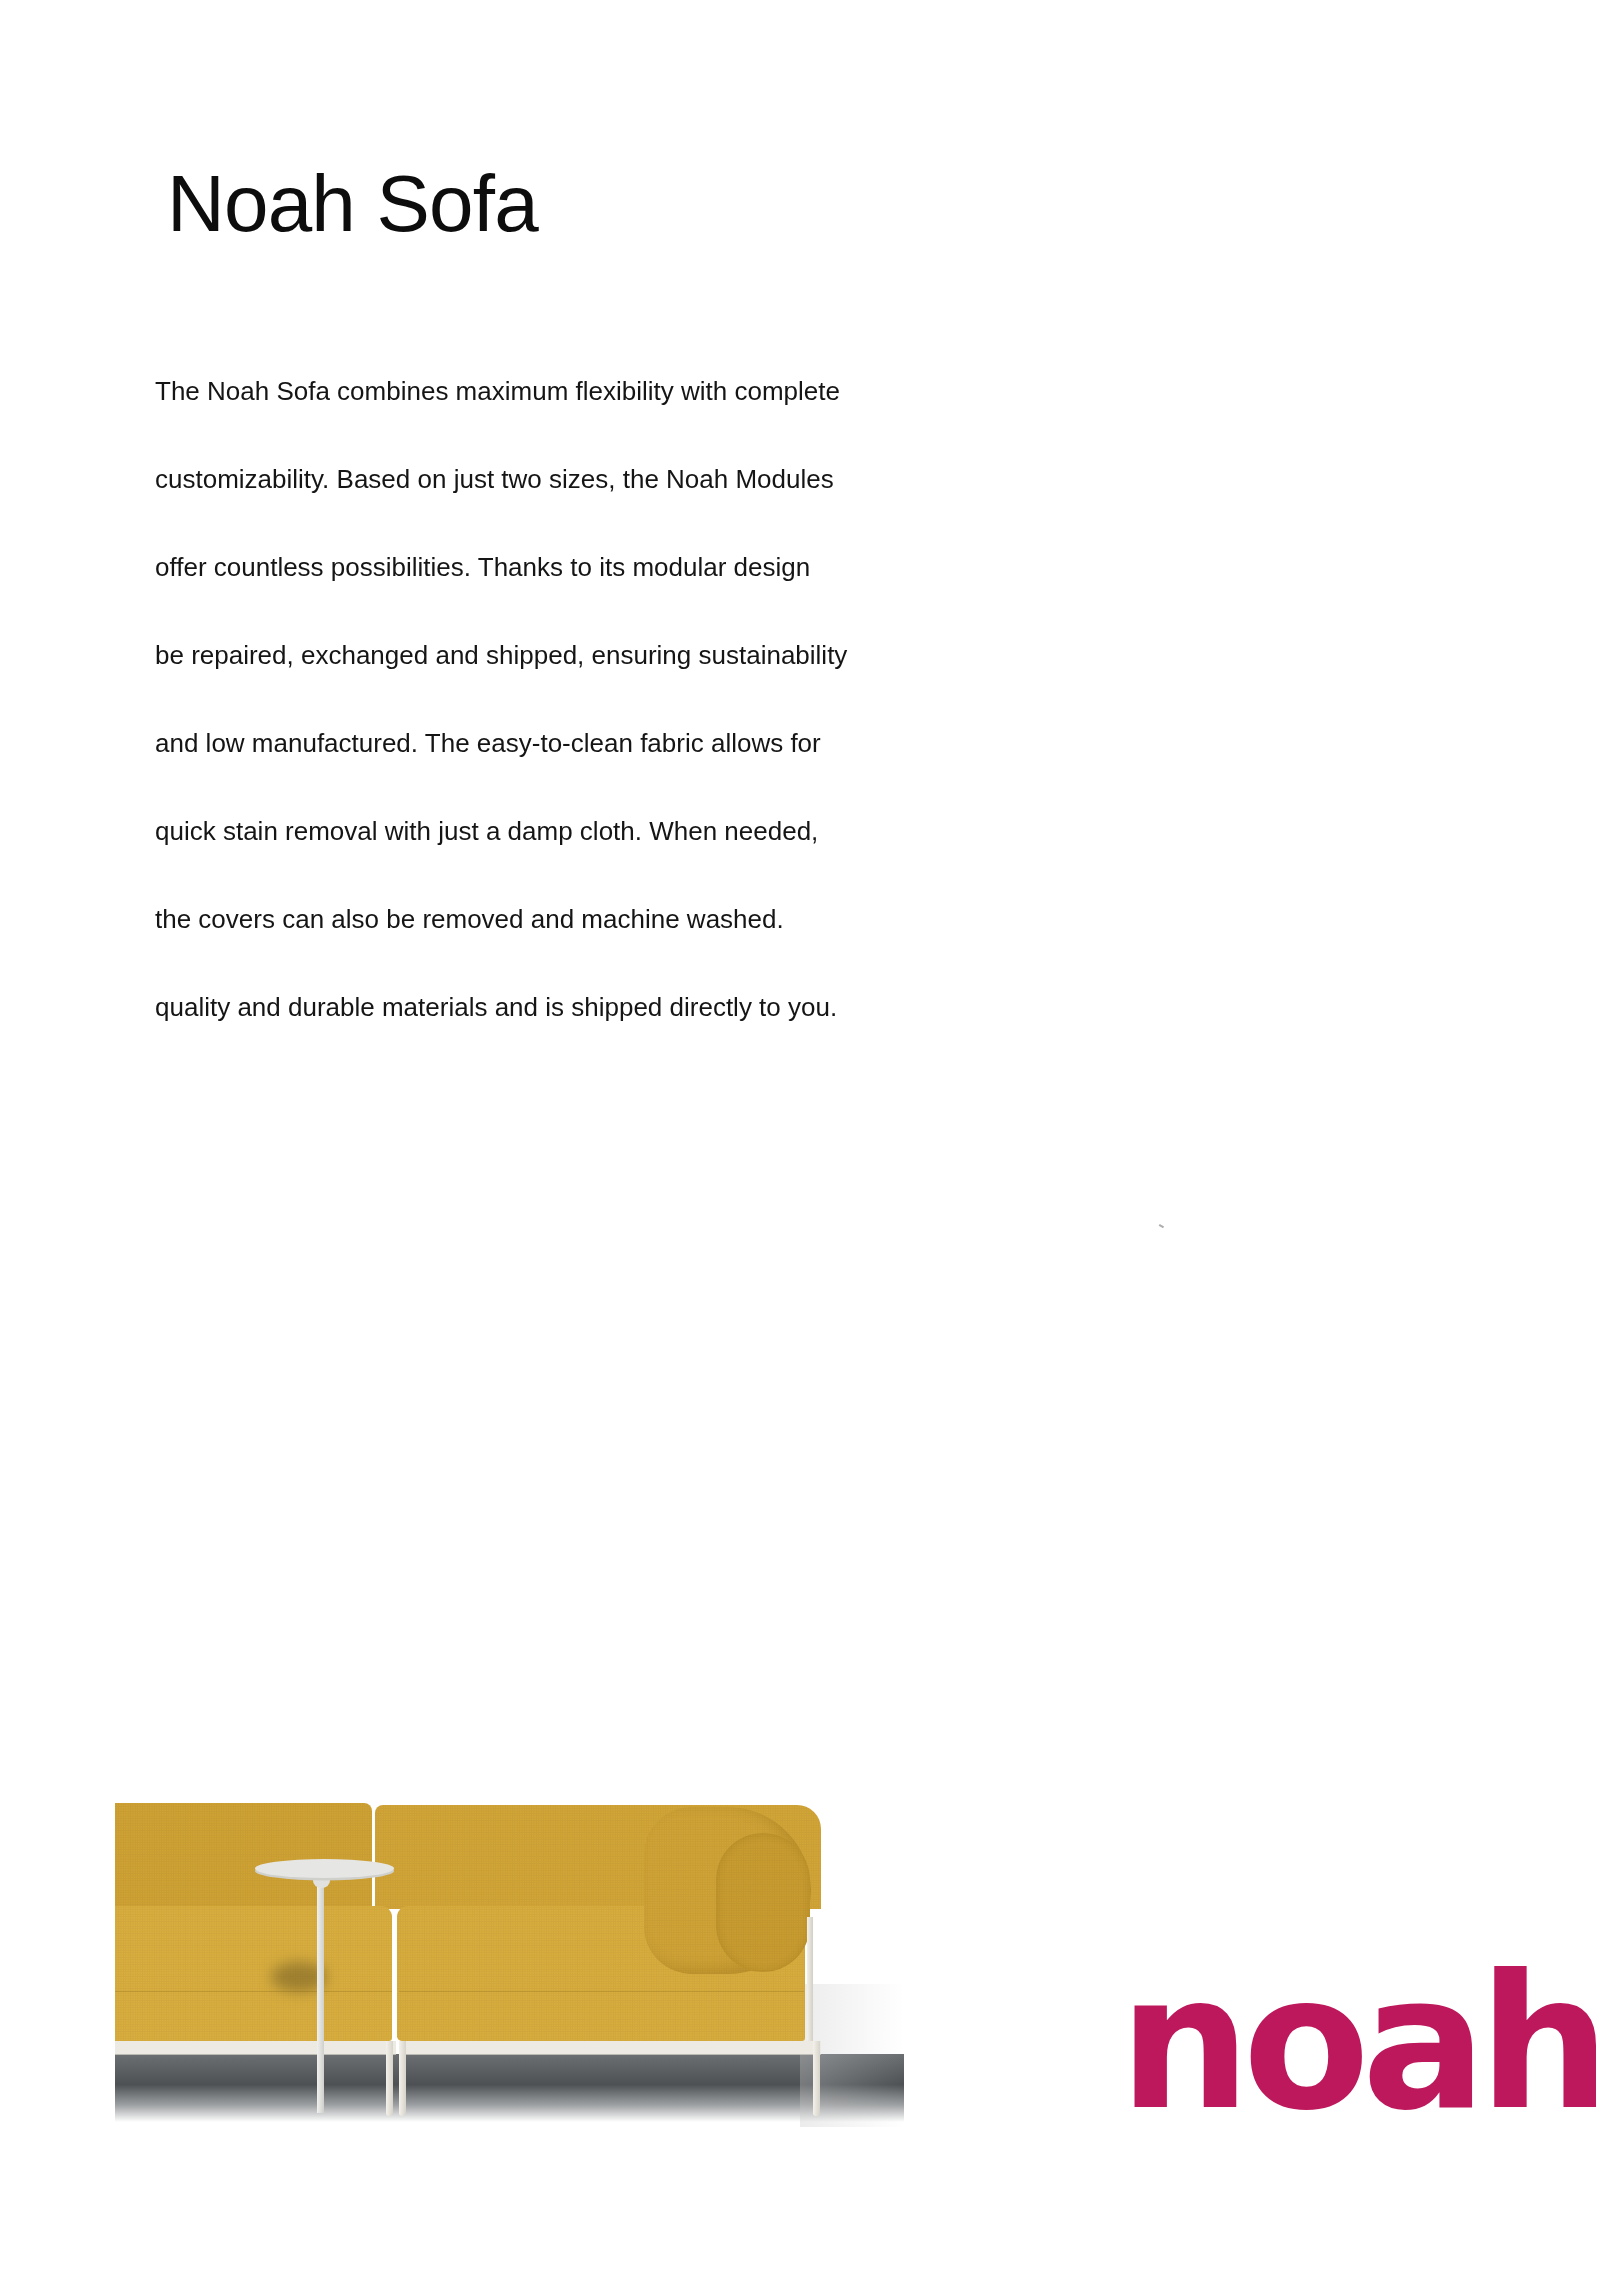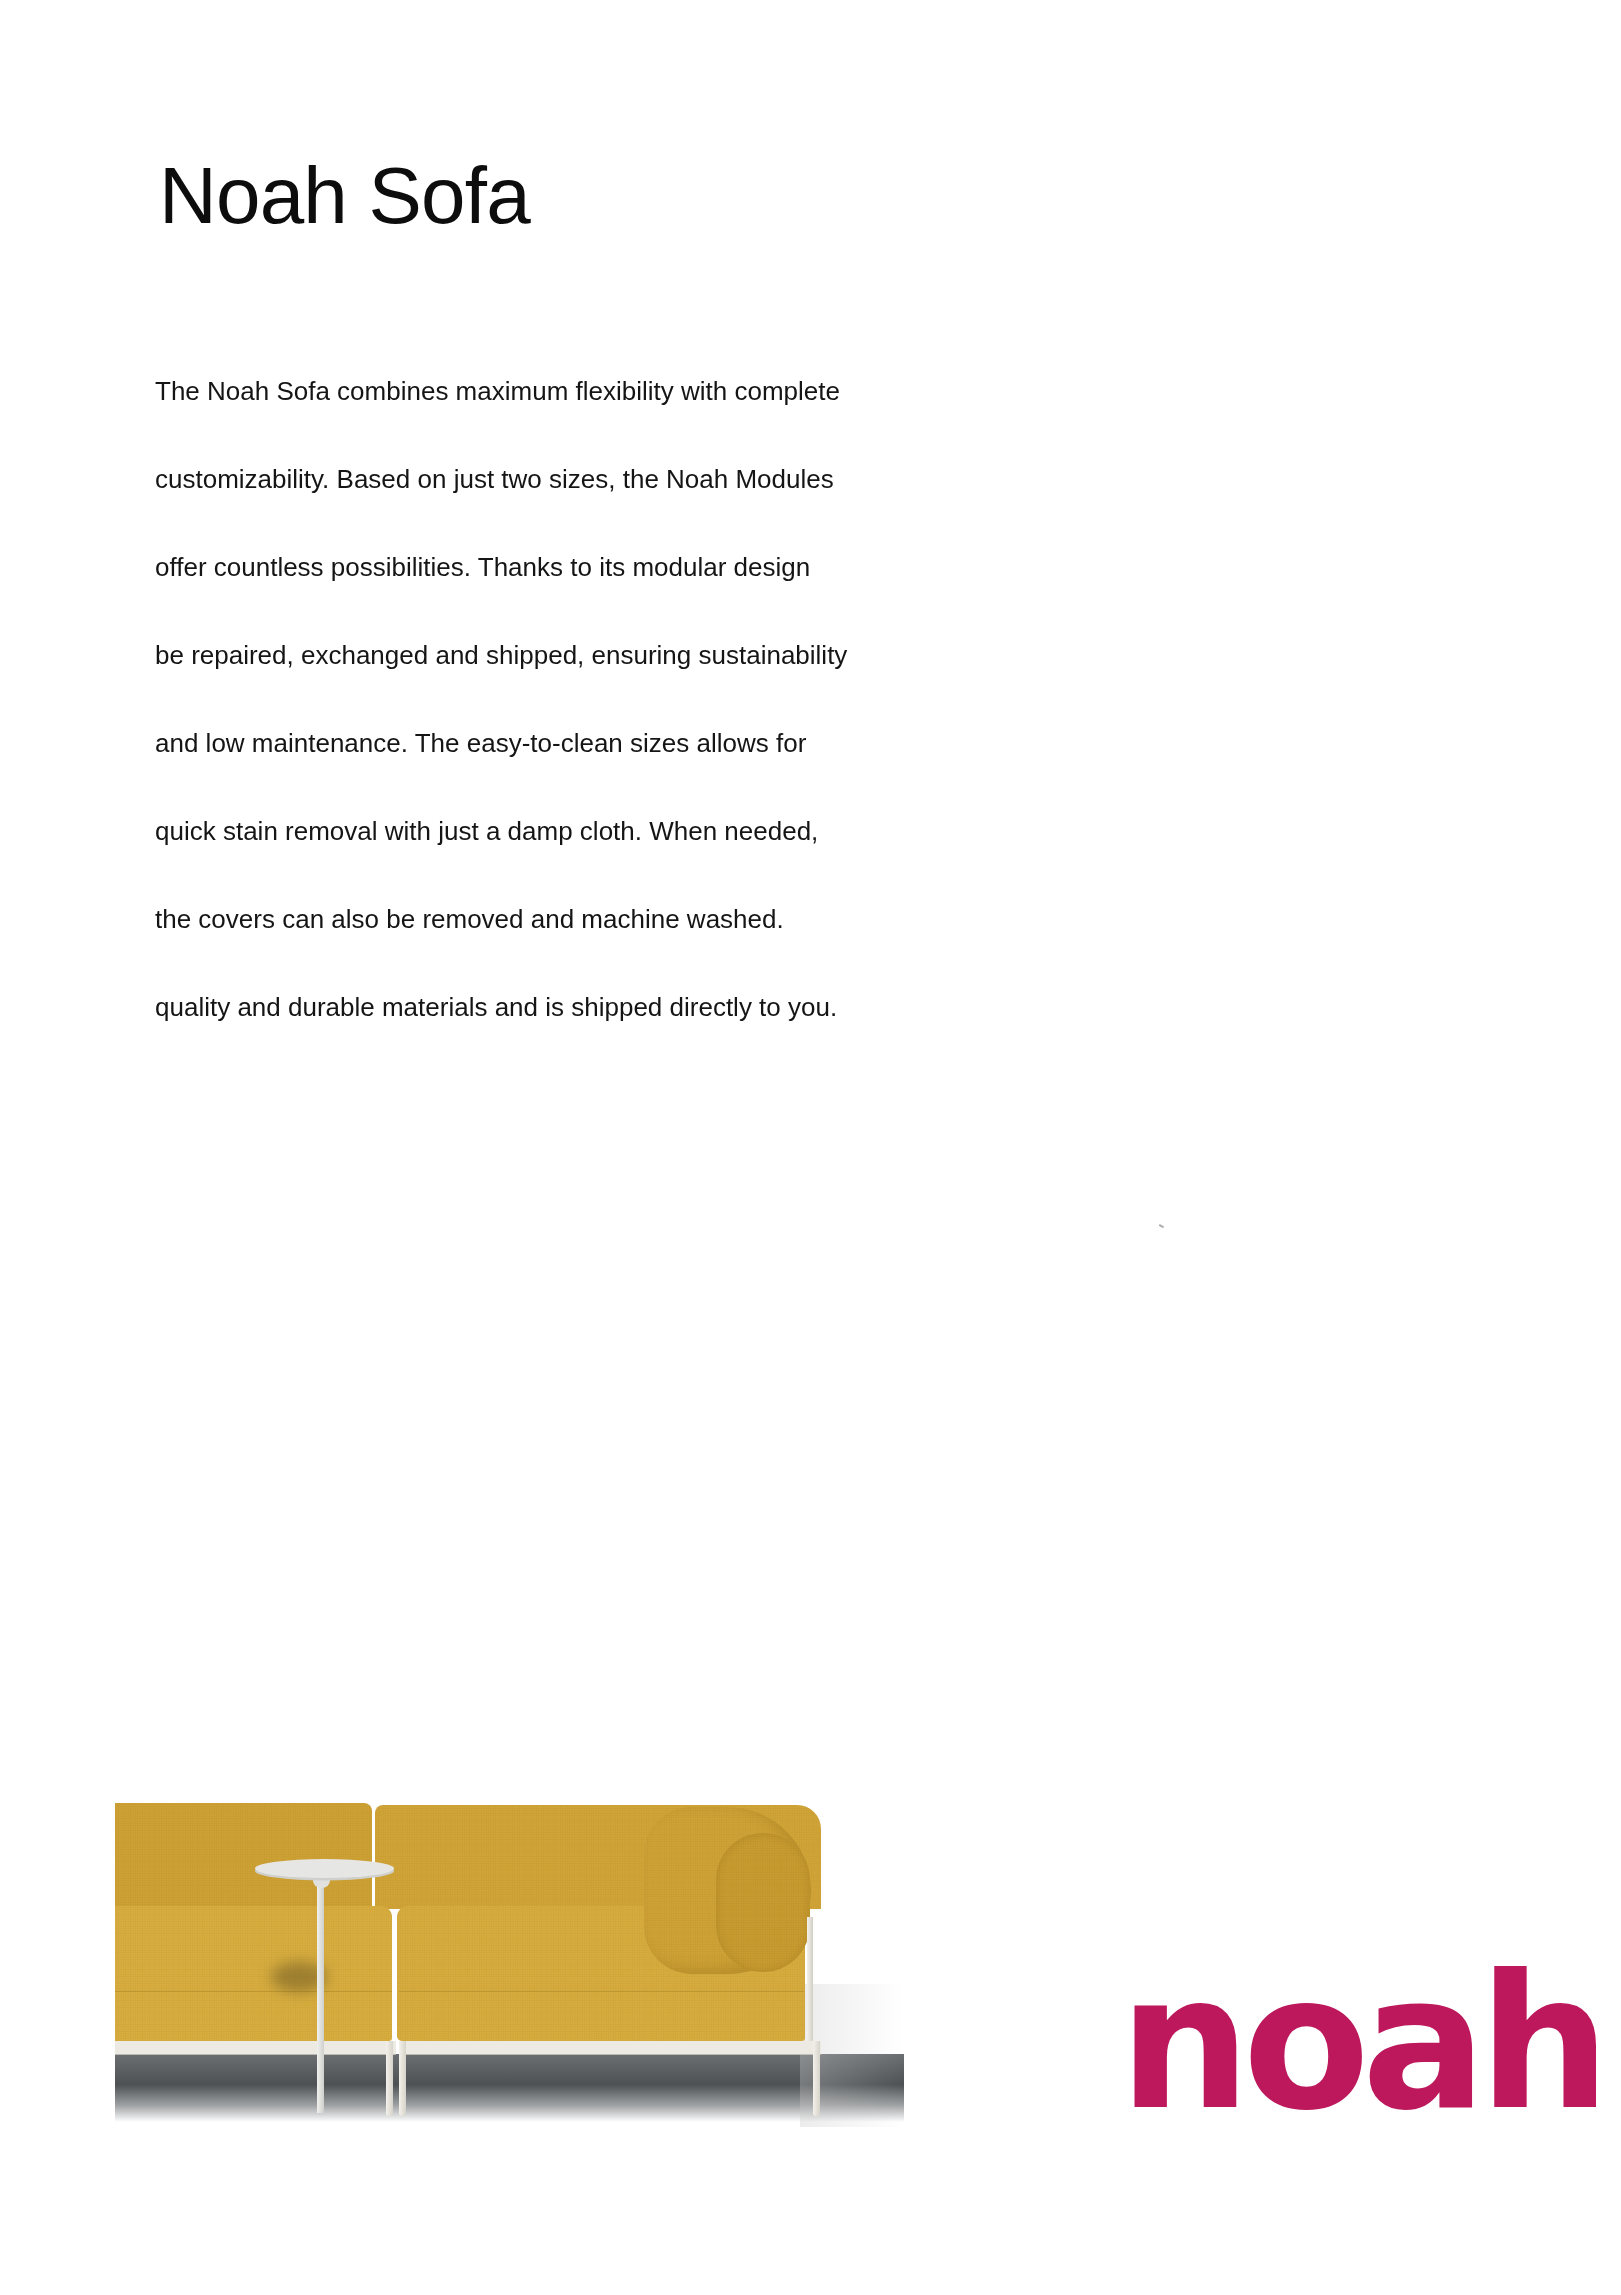--- a/index.html
+++ b/index.html
@@ -2,21 +2,21 @@
 <html style="font-size:12.8px"><head>
 <meta charset="utf-8">
 <style>
   html, body { margin: 0; padding: 0; background: #ffffff; }
   body { width: 1621px; height: 2295px; position: relative; overflow: hidden;
          font-family: "Liberation Sans", "DejaVu Sans", sans-serif; color: #111111; }
 
   .title {
     position: absolute; left: 155px; top: 148px;
     font-size: 80px; font-weight: 400; line-height: 1.1; letter-spacing: -0.8px;
-    margin: 4px; color: #0d0d0d;
+    margin: 12px; color: #0d0d0d;
   }
   .body-text {
     position: absolute; left: 155px; top: 325px; width: 765px;
     font-size: 26px; line-height: 44px; margin: 0; color: #151515;
   }
   .body-text .line { display: block; white-space: nowrap; margin-top: 44px; }
 
   .stray-mark {
     position: absolute; left: 1159px; top: 1225px; width: 4.8px; height: 1.6px;
     background: #8a8a8a; transform: rotate(30deg); opacity: 0.7;
@@ -70,21 +70,21 @@
 </head>
 <body>
 
 <h1 class="title">Noah Sofa</h1>
 
 <p class="body-text">
   <span class="line">The Noah Sofa combines maximum flexibility with complete</span>
   <span class="line">customizability. Based on just two sizes, the Noah Modules</span>
   <span class="line">offer countless possibilities. Thanks to its modular design</span>
   <span class="line">be repaired, exchanged and shipped, ensuring sustainability</span>
-  <span class="line">and low maintenance. The easy-to-clean sizes allows for</span>
+  <span class="line">and low manufactured. The easy-to-clean fabric allows for</span>
   <span class="line">quick stain removal with just a damp cloth. When needed,</span>
   <span class="line">the covers can also be removed and machine washed.</span>
   <span class="line">quality and durable materials and is shipped directly to you.</span>
 </p>
 
 <div class="stray-mark"></div>
 
 <div class="sofa" aria-label="Mustard yellow modular Noah sofa with two modules, a cylindrical bolster armrest, light frame and a small side table">
   <div class="shadow"></div>
   <div class="shadow-fade"></div>

